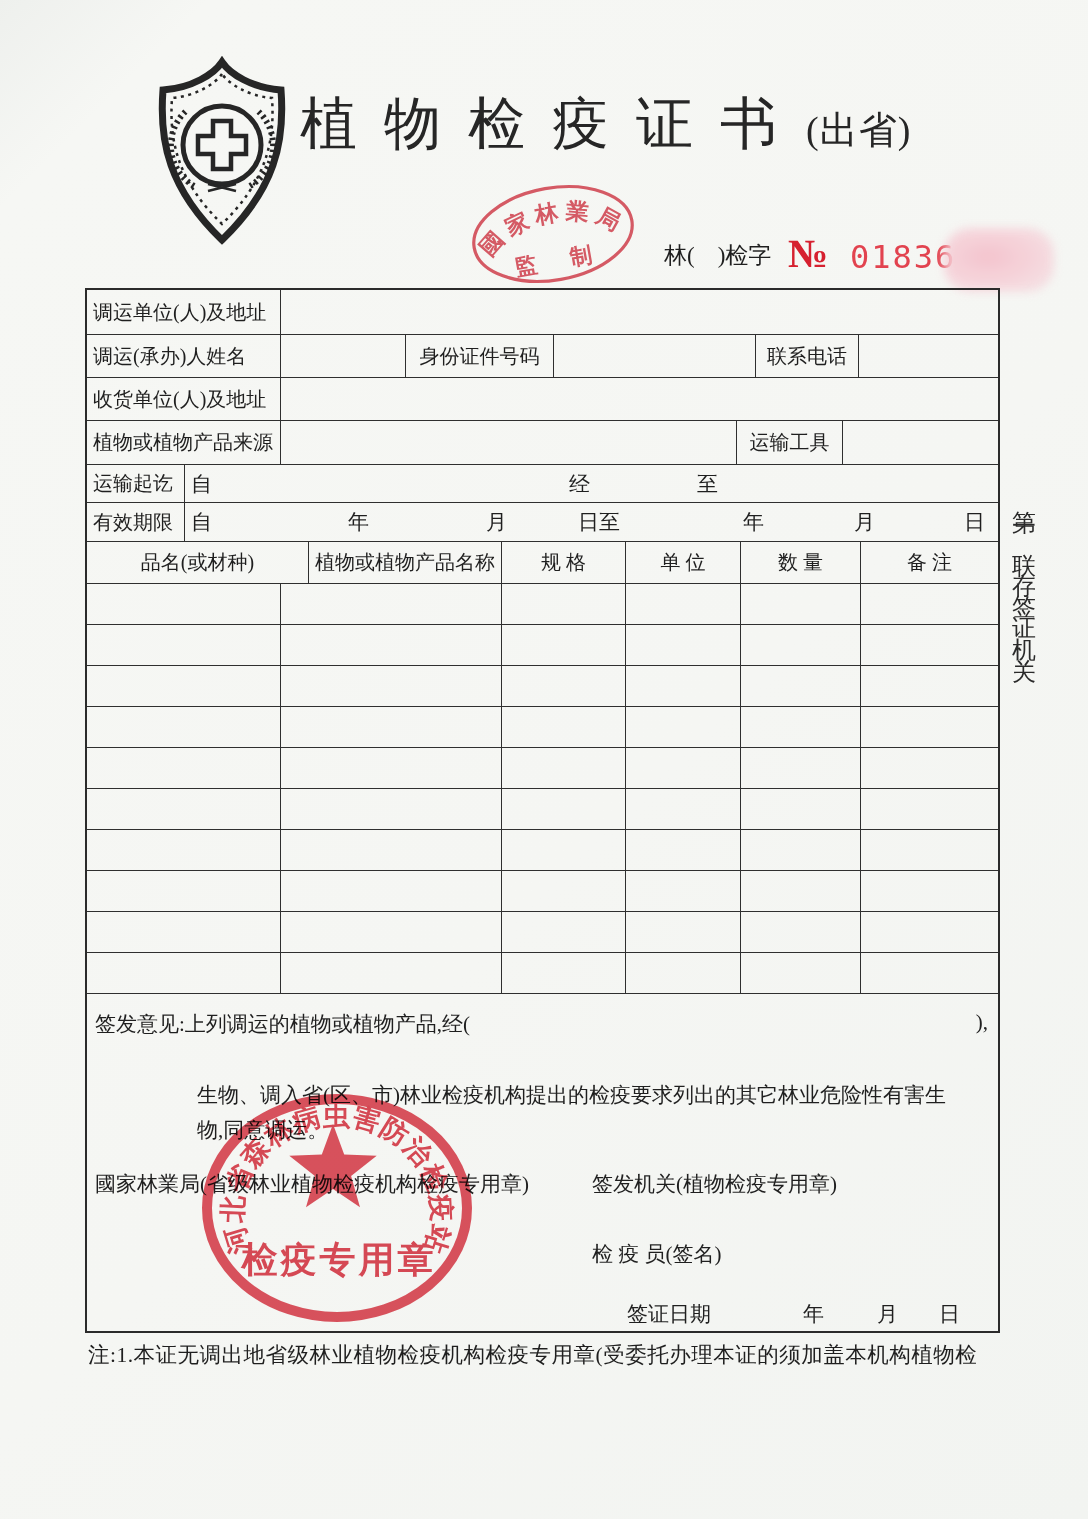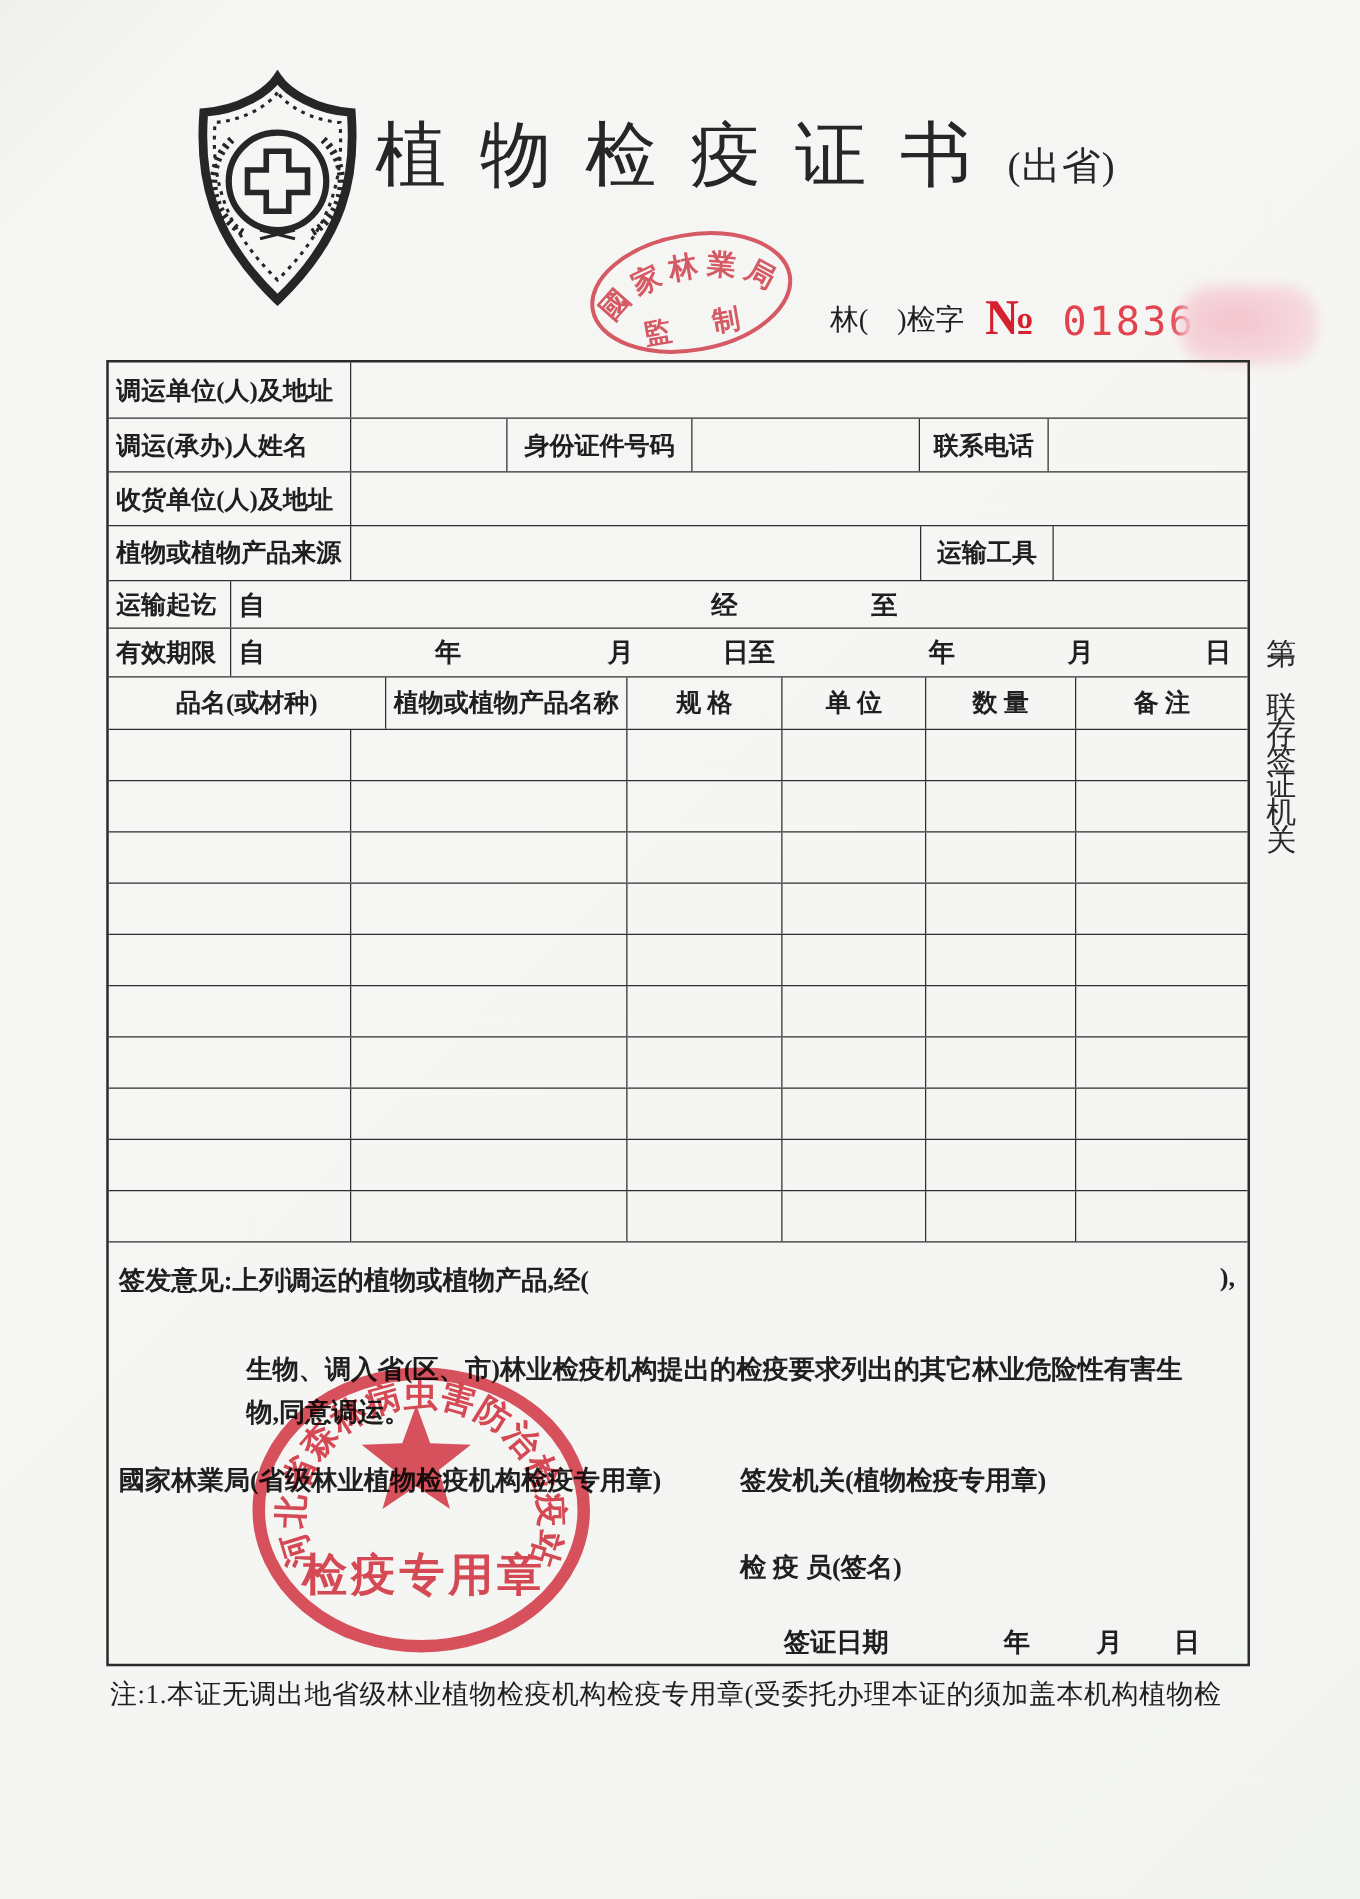--- a/index.html
+++ b/index.html
@@ -11,35 +11,35 @@
   }
   .paper{
     position:absolute;left:0;top:0;width:1088px;height:1519px;
     background:linear-gradient(135deg,#eef0ed 0%,#f6f7f4 8%,#f5f6f3 55%,#f2f4f1 100%);
     overflow:hidden;
   }
   
   .emblem{position:absolute;left:152px;top:56px;width:140px;height:192px;}
   .title-row{position:absolute;left:300px;top:86px;display:flex;align-items:baseline;}
   .title{font-size:57px;letter-spacing:27px;color:#262626;}
-  .title-suffix{font-size:31px;letter-spacing:1px;margin-left:2px;color:#262626;}
+  .title-suffix{font-size:38px;letter-spacing:1px;margin-left:2px;color:#262626;}
   .oval-stamp{position:absolute;left:458px;top:172px;width:190px;height:124px;
     transform:rotate(-10deg);opacity:.85;mix-blend-mode:multiply;}
   .certline{position:absolute;top:240px;left:664px;white-space:pre;font-size:23px;}
   .no-symbol{position:absolute;left:788px;top:230px;font-size:40px;font-weight:bold;
     color:#d6202f;font-family:"Liberation Serif",serif;}
   .cert-digits{position:absolute;left:850px;top:238px;font-size:32px;color:#e2434f;
     font-family:"DejaVu Sans Mono",monospace;letter-spacing:2px;}
   .redaction{position:absolute;left:944px;top:228px;width:110px;height:64px;
     background:radial-gradient(ellipse at 40% 45%,#f3bfca 0%,#f6d3da 55%,#f3e4e6 100%);
     border-radius:26px;filter:blur(5px);opacity:.9;}
   
   .ftable{position:absolute;left:85px;top:288px;width:915px;border:2px solid #2b2b2b;
     box-sizing:border-box;background:transparent;}
-  .frow{display:flex;box-sizing:border-box;border-top:1.5px solid #2f2f2f;font-weight:bold;}
+  .frow{display:flex;box-sizing:border-box;border-top:1.5px solid #2f2f2f;}
   .frow:first-child{border-top:none;}
   .cell{box-sizing:border-box;border-left:1.5px solid #2f2f2f;display:flex;
     align-items:center;font-size:20px;}
   .cell:first-child{border-left:none;}
   .lab{padding-left:6px;}
   .cen{justify-content:center;text-align:center;}
   .flex1{flex:1;}
   .rel{position:relative;}
   .abs{position:absolute;font-size:21px;top:50%;transform:translateY(-50%);}
   
@@ -94,21 +94,21 @@
     <div class="frow" style="height:44px;">
       <div class="cell lab" style="width:193px;">调运单位(人)及地址</div>
       <div class="cell flex1"></div>
     </div>
 
     <div class="frow" style="height:43px;">
       <div class="cell lab" style="width:193px;">调运(承办)人姓名</div>
       <div class="cell" style="width:125px;"></div>
       <div class="cell cen" style="width:148px;">身份证件号码</div>
       <div class="cell" style="width:182px;"></div>
-      <div class="cell cen" style="width:103px;">联系电话</div>
+      <div class="cell cen" style="width:103px;margin-left:20px;">联系电话</div>
       <div class="cell flex1"></div>
     </div>
 
     <div class="frow" style="height:43px;">
       <div class="cell lab" style="width:193px;">收货单位(人)及地址</div>
       <div class="cell flex1"></div>
     </div>
 
     <div class="frow" style="height:44px;">
       <div class="cell lab" style="width:193px;">植物或植物产品来源</div>

